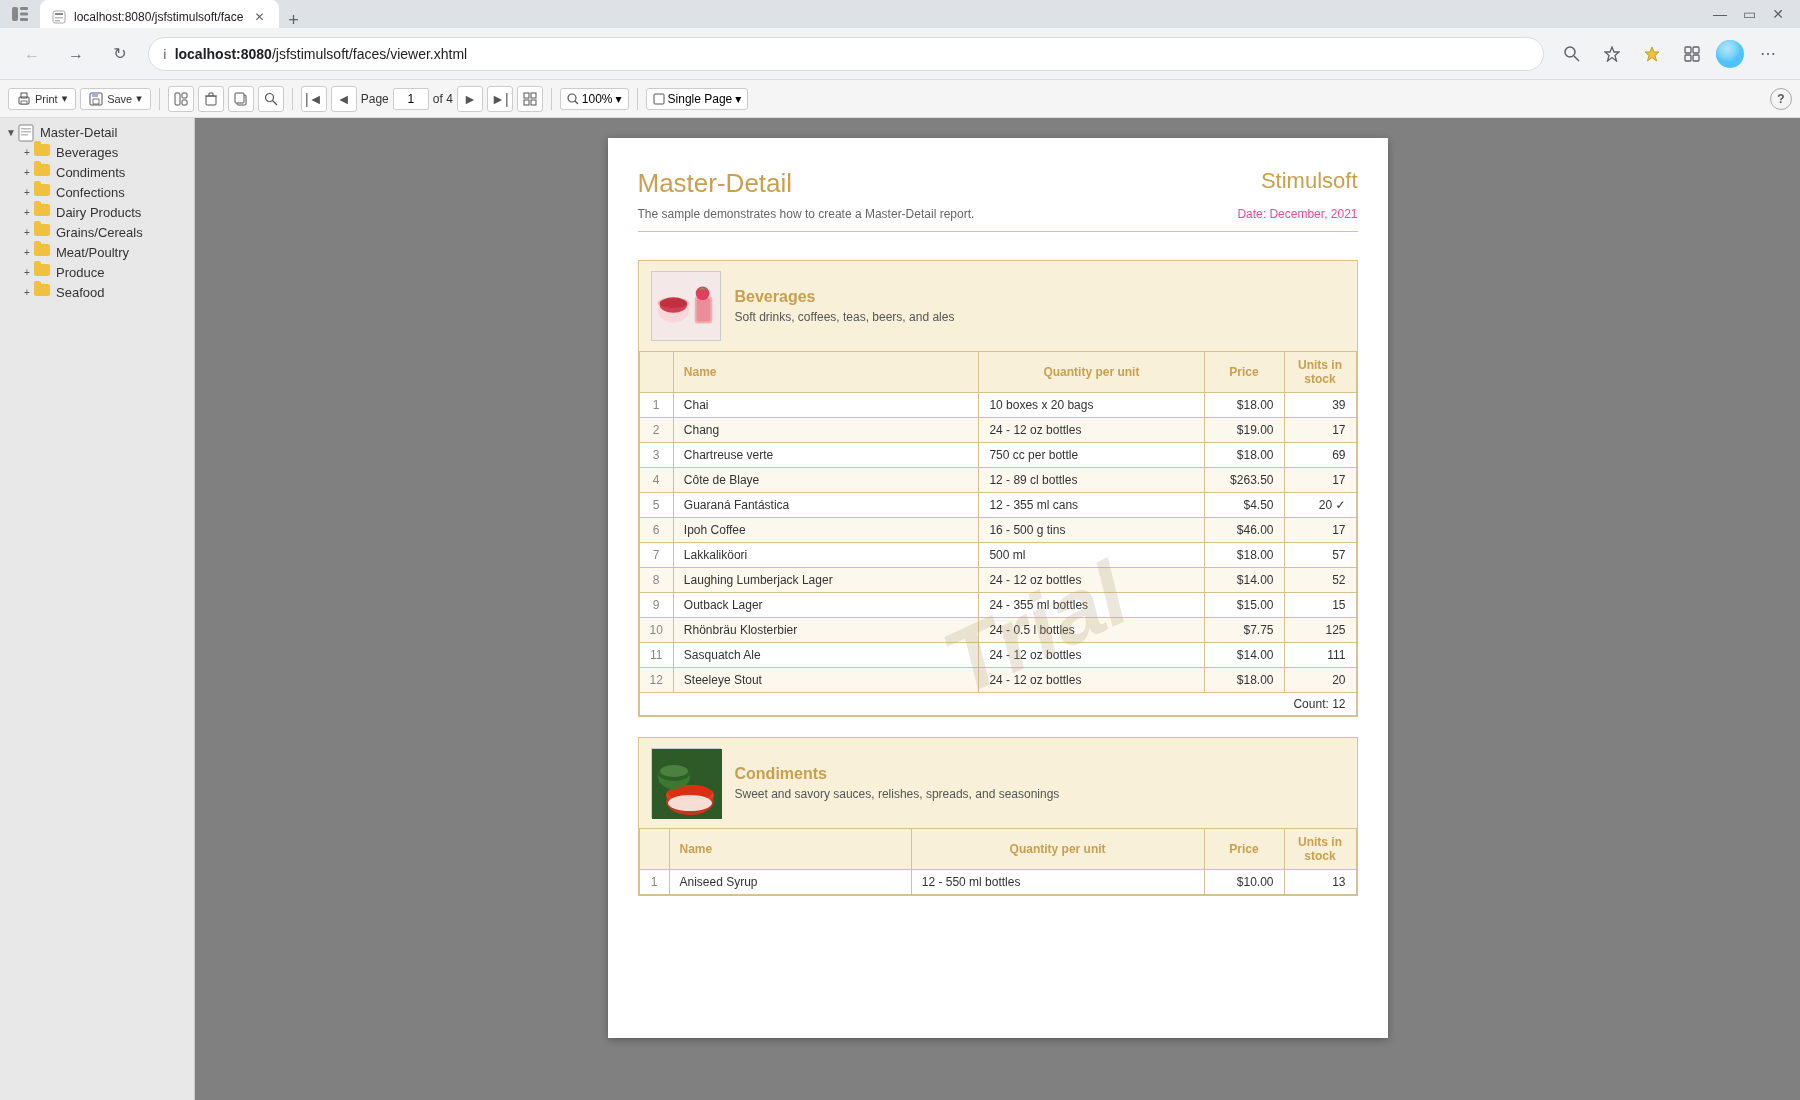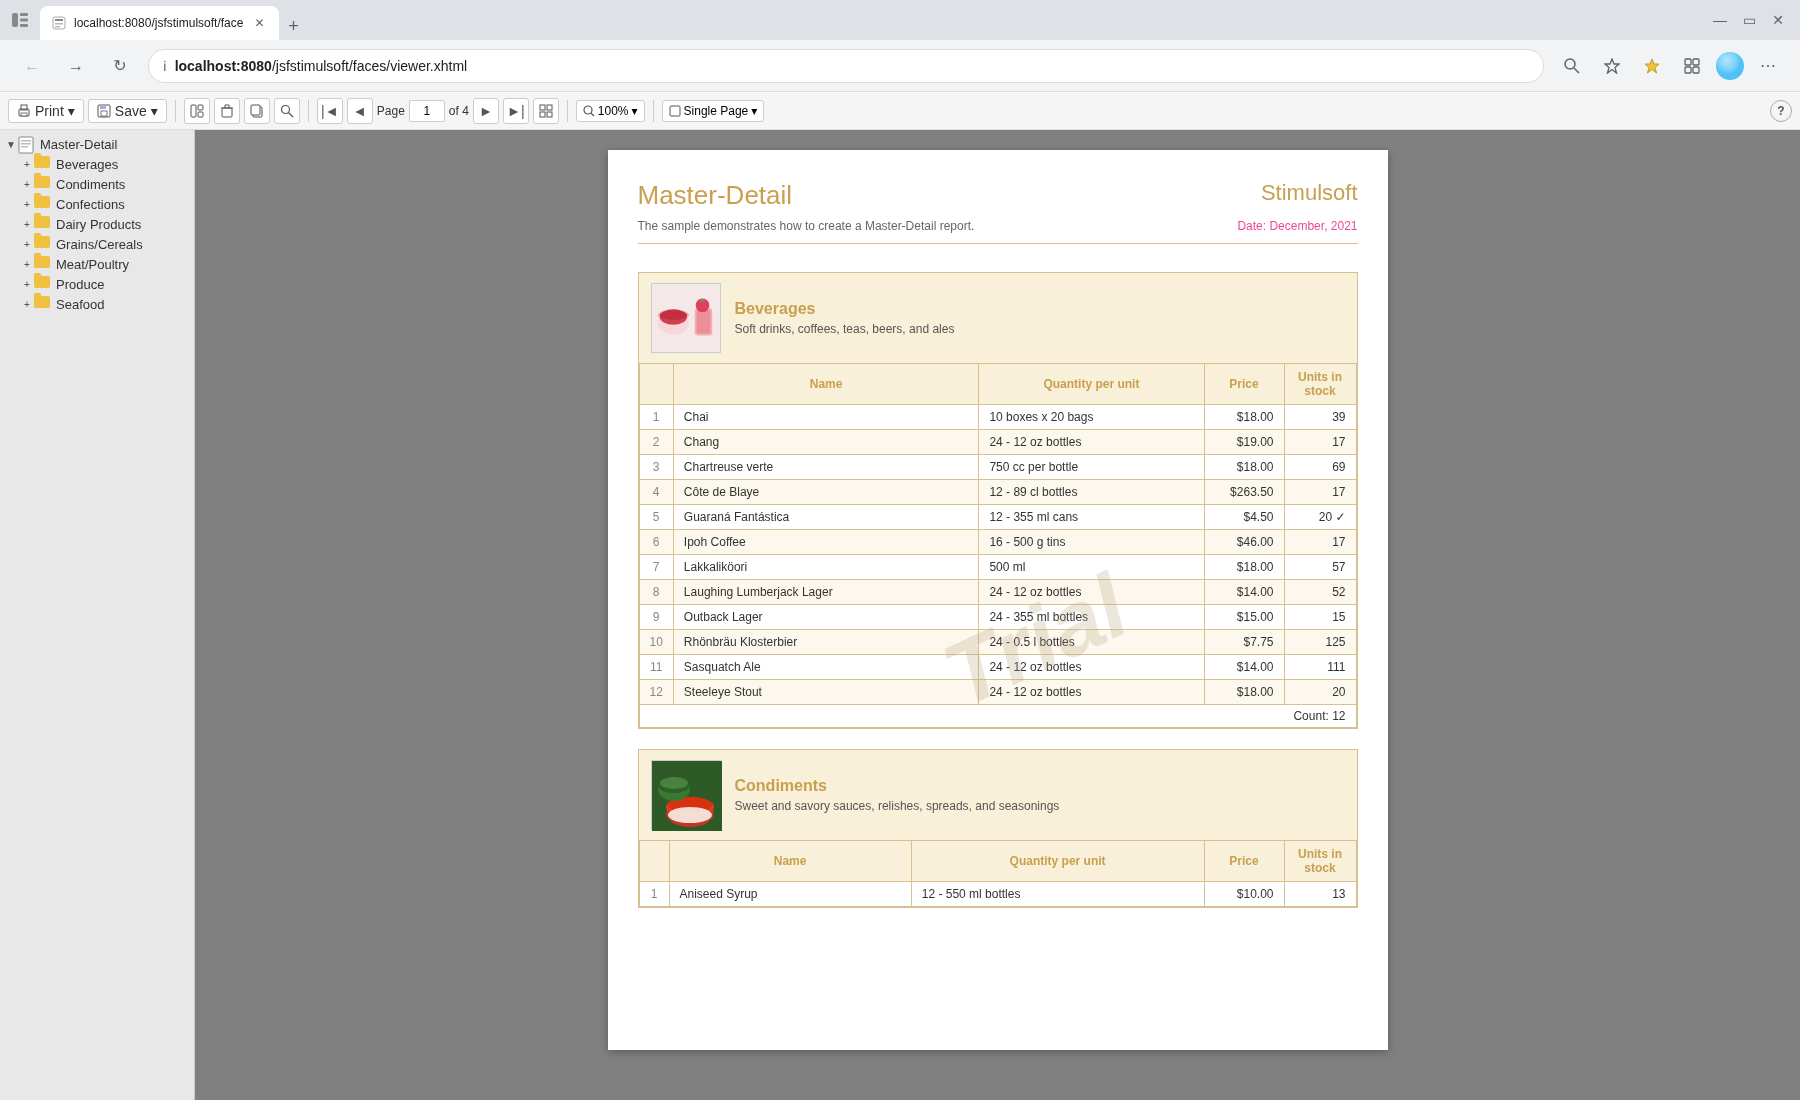--- a/index.html
+++ b/index.html
@@ -2,21 +2,21 @@
 <html><head>
   <meta charset="utf-8">
   <style>
     * { box-sizing: border-box; margin: 0; padding: 0; }
     body { font-family: Arial, sans-serif; font-size: 13px; background: #f0f0f0; overflow: hidden; }
 
     
     .browser-chrome { background: #dee1e6; width: 1800px; height: 1100px; display: flex; flex-direction: column; }
     
     
-    .title-bar { background: #dee1e6; height: 40px; display: flex; align-items: center; padding: 0 8px; gap: 8px; }
+    .title-bar { background: #dee1e6; height: 28px; display: flex; align-items: center; padding: 0 8px; gap: 8px; }
     .window-controls-left { display: flex; align-items: center; gap: 6px; }
     .sidebar-toggle { width: 24px; height: 24px; display: flex; align-items: center; justify-content: center; cursor: pointer; border-radius: 4px; }
     .tab-bar { display: flex; align-items: flex-end; flex: 1; height: 40px; }
     .tab { background: #ffffff; height: 34px; display: flex; align-items: center; padding: 0 12px; gap: 8px; border-radius: 8px 8px 0 0; min-width: 220px; max-width: 280px; }
     .tab-title { font-size: 12px; color: #202124; flex: 1; overflow: hidden; text-overflow: ellipsis; white-space: nowrap; }
     .tab-close { width: 16px; height: 16px; display: flex; align-items: center; justify-content: center; border-radius: 50%; cursor: pointer; font-size: 12px; color: #5f6368; }
     .new-tab { width: 28px; height: 28px; display: flex; align-items: center; justify-content: center; cursor: pointer; color: #5f6368; font-size: 18px; border-radius: 50%; }
     .window-controls-right { display: flex; align-items: center; gap: 16px; padding-right: 8px; }
     .win-btn { font-size: 14px; color: #5f6368; cursor: pointer; }
 
@@ -27,21 +27,21 @@
     .address-bar { flex: 1; height: 34px; background: #fff; border-radius: 20px; display: flex; align-items: center; padding: 0 14px; gap: 8px; border: 1px solid #dadce0; }
     .address-icon { color: #5f6368; font-size: 14px; }
     .address-text { flex: 1; font-size: 14px; color: #202124; }
     .address-text span.bold { font-weight: 600; }
     .nav-actions { display: flex; align-items: center; gap: 8px; }
     .nav-action-btn { width: 32px; height: 32px; display: flex; align-items: center; justify-content: center; border-radius: 50%; cursor: pointer; color: #5f6368; font-size: 16px; }
     .profile-avatar { width: 28px; height: 28px; border-radius: 50%; background: linear-gradient(135deg, #4fc3f7, #81d4fa, #b3e5fc); cursor: pointer; overflow: hidden; display: flex; align-items: center; justify-content: center; font-size: 10px; }
 
     
     .toolbar { background: #f5f5f5; height: 38px; display: flex; align-items: center; padding: 0 8px; gap: 4px; border-bottom: 1px solid #ddd; }
-    .toolbar-btn { display: flex; align-items: center; gap: 4px; padding: 3px 8px; border: 1px solid #ccc; background: #fff; border-radius: 3px; cursor: pointer; font-size: 14px; color: #333; }
+    .toolbar-btn { display: flex; align-items: center; gap: 4px; padding: 3px 8px; border: 1px solid #ccc; background: #fff; border-radius: 3px; cursor: pointer; font-size: 11px; color: #333; }
     .toolbar-sep { width: 1px; height: 22px; background: #ccc; margin: 0 4px; }
     .toolbar-icon-btn { width: 26px; height: 26px; display: flex; align-items: center; justify-content: center; border: 1px solid #ccc; background: #fff; border-radius: 3px; cursor: pointer; color: #555; font-size: 14px; }
     .page-nav { display: flex; align-items: center; gap: 4px; }
     .page-label { font-size: 12px; color: #333; }
     .page-input { width: 36px; height: 22px; border: 1px solid #ccc; text-align: center; font-size: 12px; border-radius: 2px; }
     .page-total { font-size: 12px; color: #333; }
     .zoom-btn { display: flex; align-items: center; gap: 3px; padding: 3px 6px; border: 1px solid #ccc; background: #fff; border-radius: 3px; cursor: pointer; font-size: 12px; }
     .view-btn { display: flex; align-items: center; gap: 3px; padding: 3px 6px; border: 1px solid #ccc; background: #fff; border-radius: 3px; cursor: pointer; font-size: 12px; }
     .help-btn { margin-left: auto; width: 22px; height: 22px; border: 1px solid #aaa; border-radius: 50%; display: flex; align-items: center; justify-content: center; font-size: 12px; font-weight: bold; cursor: pointer; color: #555; }
 
@@ -72,21 +72,21 @@
     
     .category-section { margin-bottom: 20px; border: 1px solid #d8c090; }
     .category-header { background: #f8f0d8; padding: 10px 12px; display: flex; align-items: center; gap: 14px; }
     .category-info { }
     .category-name { font-size: 16px; color: #c8a050; font-weight: bold; margin-bottom: 4px; }
     .category-desc { font-size: 12px; color: #555; }
     
     
     .data-table { width: 100%; border-collapse: collapse; }
     .data-table th { background: #f8f0d8; color: #c8a050; font-size: 12px; font-weight: bold; padding: 6px 10px; border: 1px solid #d8c090; text-align: center; }
-    .data-table th.name-col { text-align: center; }
+    .data-table th.name-col { text-align: left; }
     .data-table td { font-size: 12px; color: #333; padding: 5px 10px; border: 1px solid #d8c090; }
     .data-table td.num-col { text-align: center; color: #888; width: 30px; }
     .data-table td.qty-col { }
     .data-table td.price-col { text-align: right; width: 80px; }
     .data-table td.stock-col { text-align: right; width: 72px; }
     .data-table tr:nth-child(odd) { background: #fff; }
     .data-table tr:nth-child(even) { background: #fdf8ee; }
 
     
     .watermark { position: absolute; top: 50%; left: 50%; transform: translate(-30%, -10%) rotate(-25deg); font-size: 90px; color: rgba(180, 160, 120, 0.25); font-weight: bold; pointer-events: none; z-index: 10; font-style: italic; }

